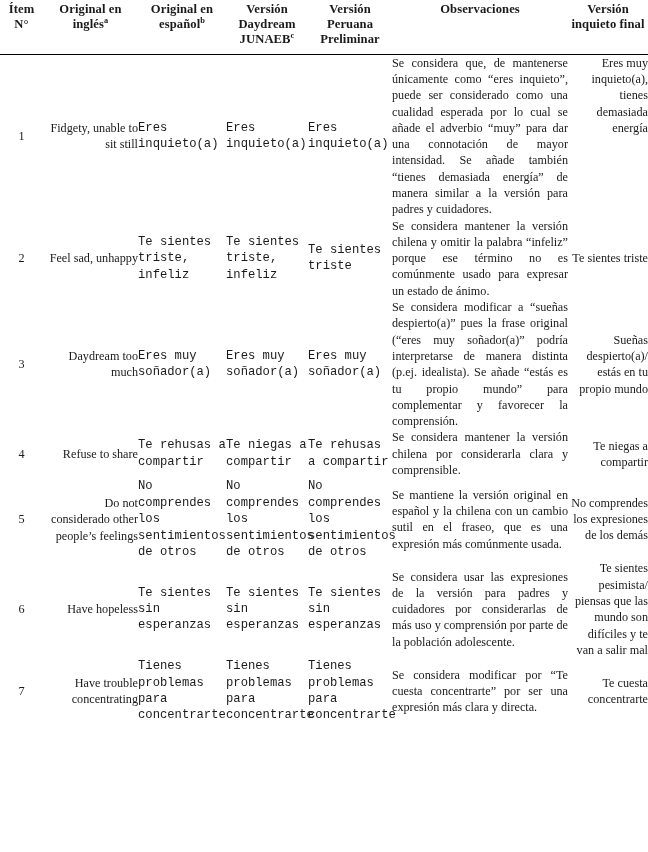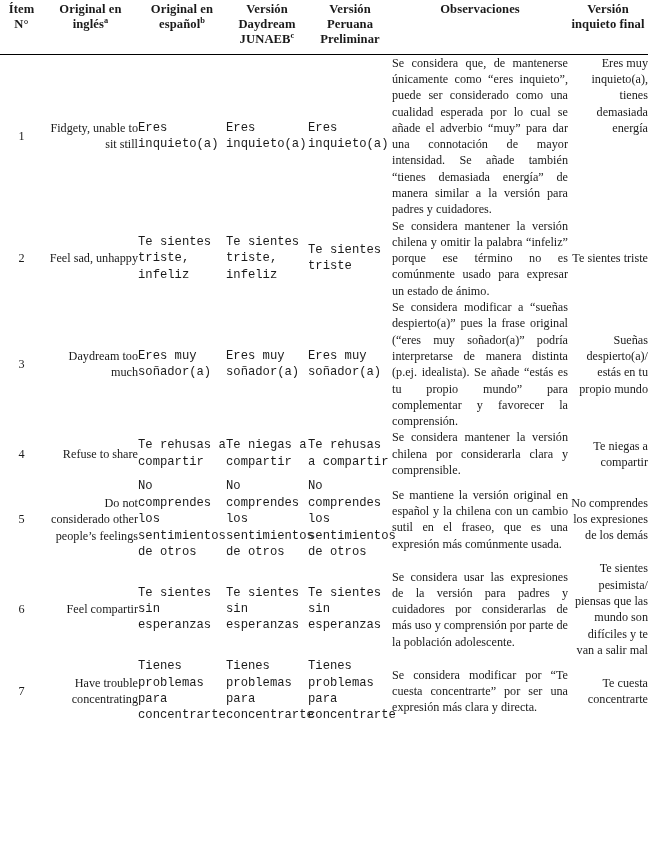--- a/index.html
+++ b/index.html
@@ -183,21 +183,21 @@
         <td class="num">5</td>
         <td class="eng">Do not considerado other people’s feelings</td>
         <td class="ver">No comprendes los sentimientos de otros</td>
         <td class="ver">No comprendes los sentimientos de otros</td>
         <td class="ver">No comprendes los sentimientos de otros</td>
         <td class="obs">Se mantiene la versión original en español y la chilena con un cambio sutil en el fraseo, que es una expresión más comúnmente usada.</td>
         <td class="fin">No comprendes los expresiones de los demás</td>
       </tr>
       <tr class="r6">
         <td class="num">6</td>
-        <td class="eng">Feel compartir</td>
+        <td class="eng">Have hopeless</td>
         <td class="ver">Te sientes sin esperanzas</td>
         <td class="ver">Te sientes sin esperanzas</td>
         <td class="ver">Te sientes sin esperanzas</td>
         <td class="obs">Se considera usar las expresiones de la versión para padres y cuidadores por considerarlas de más uso y comprensión por parte de la población adolescente.</td>
         <td class="fin">Te sientes pesimista/ piensas que las mundo son difíciles y te van a salir mal</td>
       </tr>
       <tr class="r7">
         <td class="num">7</td>
         <td class="eng">Have trouble concentrating</td>
         <td class="ver">Tienes problemas para concentrarte</td>

